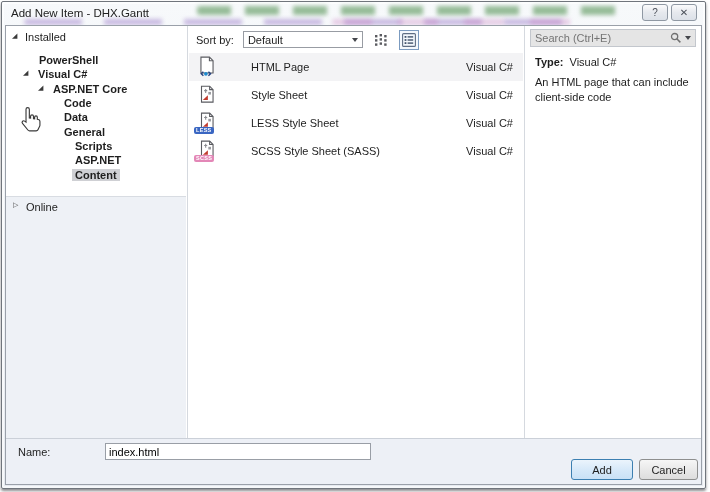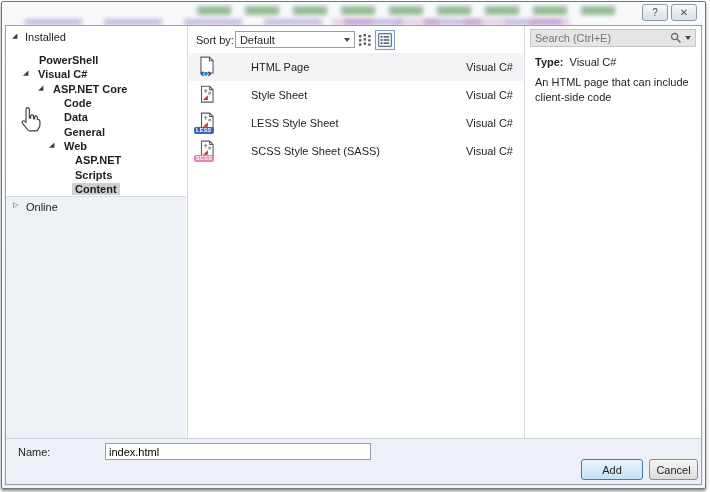--- a/index.html
+++ b/index.html
@@ -38,21 +38,21 @@
   .tree-row { height:14.3px; display:flex; align-items:center; gap:4px; white-space:nowrap; }
   .tree-row .lbl { padding:0 3px;font-weight:bold; }
   .tree-row.sel .lbl { background:#cfd0d4; }
   .online-sec { position:absolute; left:0; right:1px; top:170px; bottom:0;
                 background:#eef1f6; border-top:1px solid #d8dce2; }
   .online-row { display:flex; gap:5px; padding:4px 0 0 7px; }
 
   .hand-cursor { position:absolute; left:14px; top:80px; z-index:20; pointer-events:none; }
 
   .mid-panel { position:absolute; left:183px; top:0; bottom:46px; width:334px; background:#fff; }
-  .mid-toolbar { height:27px; display:flex; align-items:center; padding-left:7px; gap:0; }
+  .mid-toolbar { height:27px; display:flex; align-items:center; padding-left:7px; gap:8px; }
   .sortby-label { margin-right:1px; }
   .combo { width:120px; height:17px; border:1px solid #989ca3; background:#fff;
            display:flex; align-items:center; padding:0 4px; cursor:default; }
   .combo .val { flex:1; }
   .tri-down { width:0; height:0; border-left:3.5px solid transparent; border-right:3.5px solid transparent;
               border-top:4px solid #44464b; }
   .view-btn { width:20px; height:20px; display:flex; align-items:center; justify-content:center;
               border:1px solid transparent; background:transparent; }
   .view-btn.sel { border-color:#7b9bc0; background:#f3f8fd; }
 
@@ -82,34 +82,35 @@
   .bottom-bar { position:absolute; left:0; right:0; bottom:0; height:46px;
                 background:#edf0f6; border-top:1px solid #cbd0d8; }
   .name-label { position:absolute; left:12px; top:7px; }
   .name-input { position:absolute; left:99px; top:4px; width:266px; height:17px;
                 border:1px solid #999ea6; font:11px "Liberation Sans",sans-serif; padding:0 3px; background:#fff; }
   .btns { position:absolute; right:3px; bottom:4px; display:flex; gap:6px; }
   .btn { height:21px; font:11px "Liberation Sans",sans-serif; border-radius:3px;
          display:flex; align-items:center; justify-content:center; cursor:default; }
   .btn.add { width:62px; border:1px solid #3c7fb1;
              background:linear-gradient(#ebf4fc,#d7e9f9 50%,#c9e1f6); }
-  .btn.cancel { width:49px; border:1px solid #8e8f8f;
+  .btn.cancel { width:59px; border:1px solid #8e8f8f;
                 background:linear-gradient(#f6f6f6,#e9e9e9 50%,#dddddd); }
 
   svg { display:block; }
 </style>
 </head>
 <body>
 
 <div class="dialog">
 
   <div class="titlebar">
     <div class="streak green"></div>
     <div class="streak purple"></div>
     <div class="streak pink"></div>
+    <span class="title-text">Add New Item - DHX.Gantt</span>
     <div class="cap-btns">
       <div class="cap-btn">?</div>
       <div class="cap-btn">✕</div>
     </div>
   </div>
 
   <div class="client">
 
     <div class="left-panel">
       <div class="installed-header">
@@ -130,29 +131,25 @@
         </div>
         <div class="tree-row" style="padding-left:55px">
           <span class="lbl">Code</span>
         </div>
         <div class="tree-row" style="padding-left:55px">
           <span class="lbl">Data</span>
         </div>
         <div class="tree-row" style="padding-left:55px">
           <span class="lbl">General</span>
         </div>
-        <div class="tree-row" style="padding-left:43px">
-          <span class="tw open">◢</span>
-          <span class="lbl">Web</span>
+        <div class="tree-row" style="padding-left:66px">
+          <span class="lbl">Scripts</span>
         </div>
         <div class="tree-row" style="padding-left:66px">
           <span class="lbl">ASP.NET</span>
-        </div>
-        <div class="tree-row" style="padding-left:66px">
-          <span class="lbl">Scripts</span>
         </div>
         <div class="tree-row sel" style="padding-left:66px">
           <span class="lbl">Content</span>
         </div>
       </div>
       <div class="online-sec">
         <div class="online-row">
           <span class="tw">▷</span>
           <span>Online</span>
         </div>

